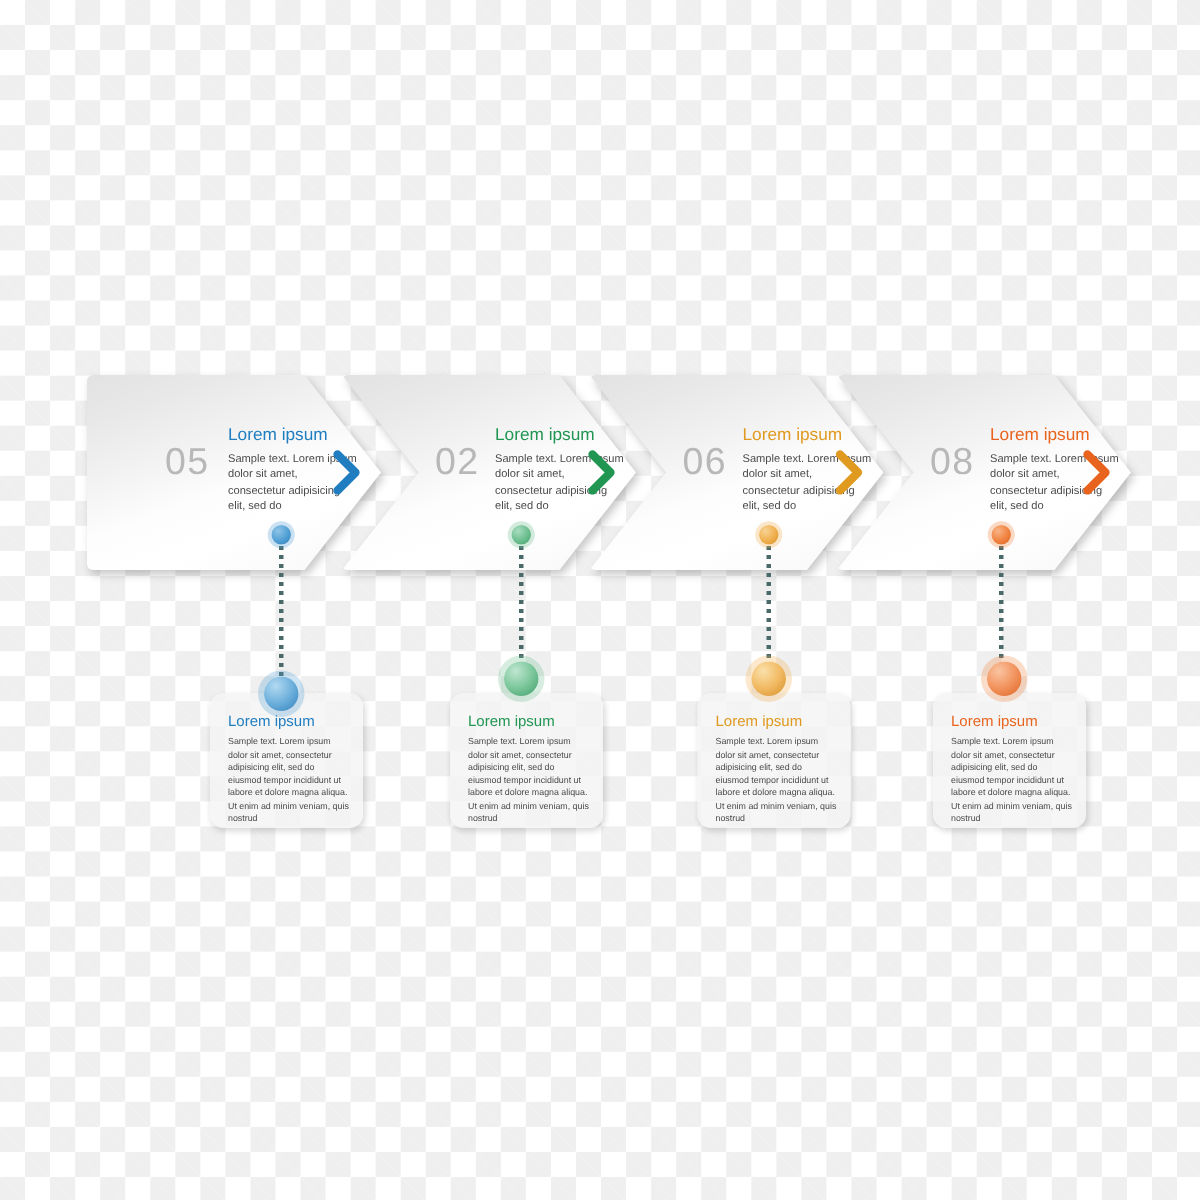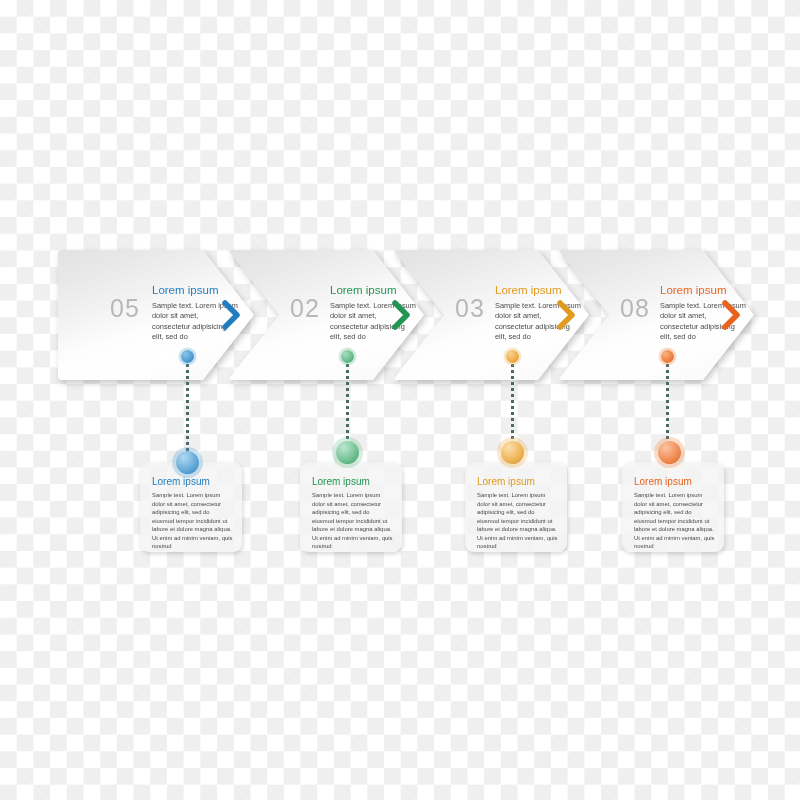--- a/index.html
+++ b/index.html
@@ -184,21 +184,21 @@
         <p class="banner-title" style="color:#219653;">Lorem ipsum</p>
         <p class="banner-body">Sample text. Lorem ipsum dolor sit amet, consectetur adipisicing elit, sed do</p>
       </div>
       <svg class="chevron" style="left:164px;" viewBox="0 0 20 30">
         <path d="M3 3 L15 15 L3 27" fill="none" stroke="#219653" stroke-width="5.5" stroke-linecap="round" stroke-linejoin="round"></path>
       </svg>
     </div>
 
     <div class="banner notched" style="left:393px;">
       <div class="plate"></div>
-      <div class="banner-num">03</div>
+      <div class="banner-num">06</div>
       <div class="banner-text">
         <p class="banner-title" style="color:#E09A20;">Lorem ipsum</p>
         <p class="banner-body">Sample text. Lorem ipsum dolor sit amet, consectetur adipisicing elit, sed do</p>
       </div>
       <svg class="chevron" style="left:164px;" viewBox="0 0 20 30">
         <path d="M3 3 L15 15 L3 27" fill="none" stroke="#E09A20" stroke-width="5.5" stroke-linecap="round" stroke-linejoin="round"></path>
       </svg>
     </div>
 
     <div class="banner notched" style="left:558px;">

